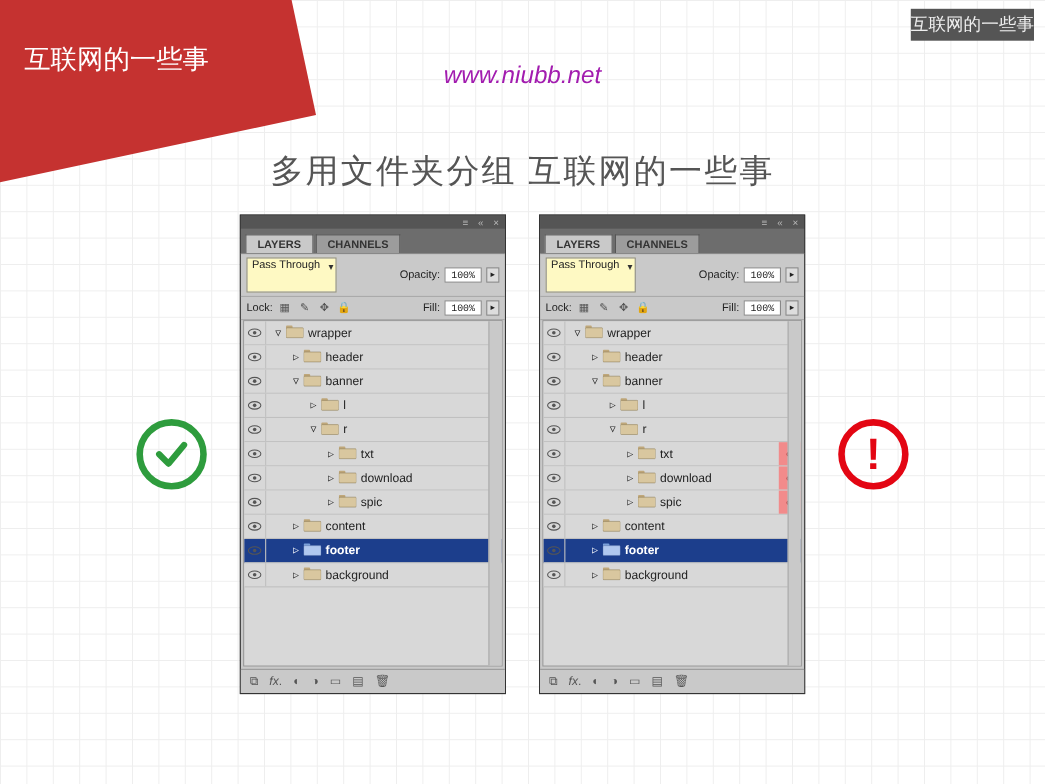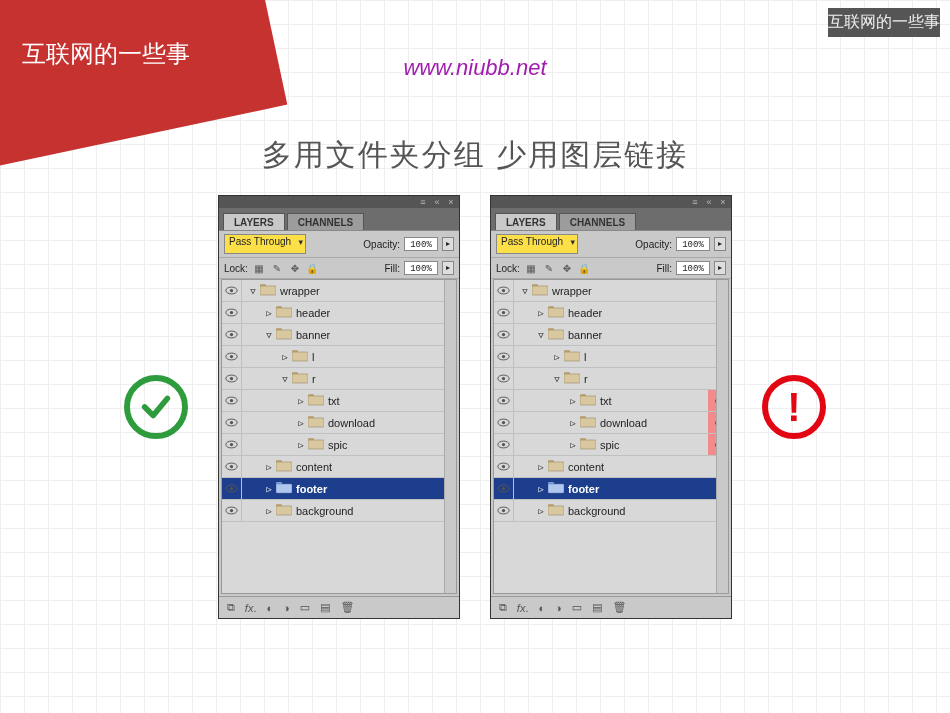--- a/index.html
+++ b/index.html
@@ -98,21 +98,21 @@
     background: #c9c9c9;
     border-top: 1px solid #888;
   }
   .row {
     display: flex; align-items: center; gap: 4px;
     padding: 3px 5px;
     border-bottom: 1px solid #aaa;
   }
   .row-label { font-size: 10px; text-align: right; }
   .select {
-    background: #fde047; border: 1px solid #888; height: 20px;
+    background: #fef9c3; border: 1px solid #888; height: 32px;
     padding: 0 14px 0 4px; font-size: 10px; line-height: 14px;
     position: relative; min-width: 80px;
   }
   .select::after {
     content: "▾"; position: absolute; right: 2px; top: 0; font-size: 9px; color: #333;
   }
   .numbox {
     background: #fff; border: 1px solid #888; height: 14px;
     width: 34px; font-size: 9px; text-align: center; line-height: 14px; font-family: Liberation Mono, monospace;
   }
@@ -182,21 +182,21 @@
   .selected .folder-svg .tab { fill: #7aa0d9; }
   .selected .folder-svg .body { fill: #b0c8ef; stroke: #5570a8; }
 </style>
 </head>
 <body>
 
 <div class="red-shape"></div>
 <div class="red-title">互联网的一些事</div>
 <div class="watermark">www.niubb.net</div>
 <div class="top-badge">互联网的一些事</div>
-<div class="subtitle">多用文件夹分组  少用图层链接</div>
+<div class="subtitle">多用文件夹分组  互联网的一些事</div>
 
 <div class="stage">
 
   <div class="status-circle status-green">
     <svg class="check-svg" viewBox="0 0 24 24">
         <path d="M4 12 L10 18 L20 6" stroke="#2e9c3d" stroke-width="4" fill="none" stroke-linecap="round" stroke-linejoin="round"></path>
       </svg>
   </div>
 
   <div class="panel">

